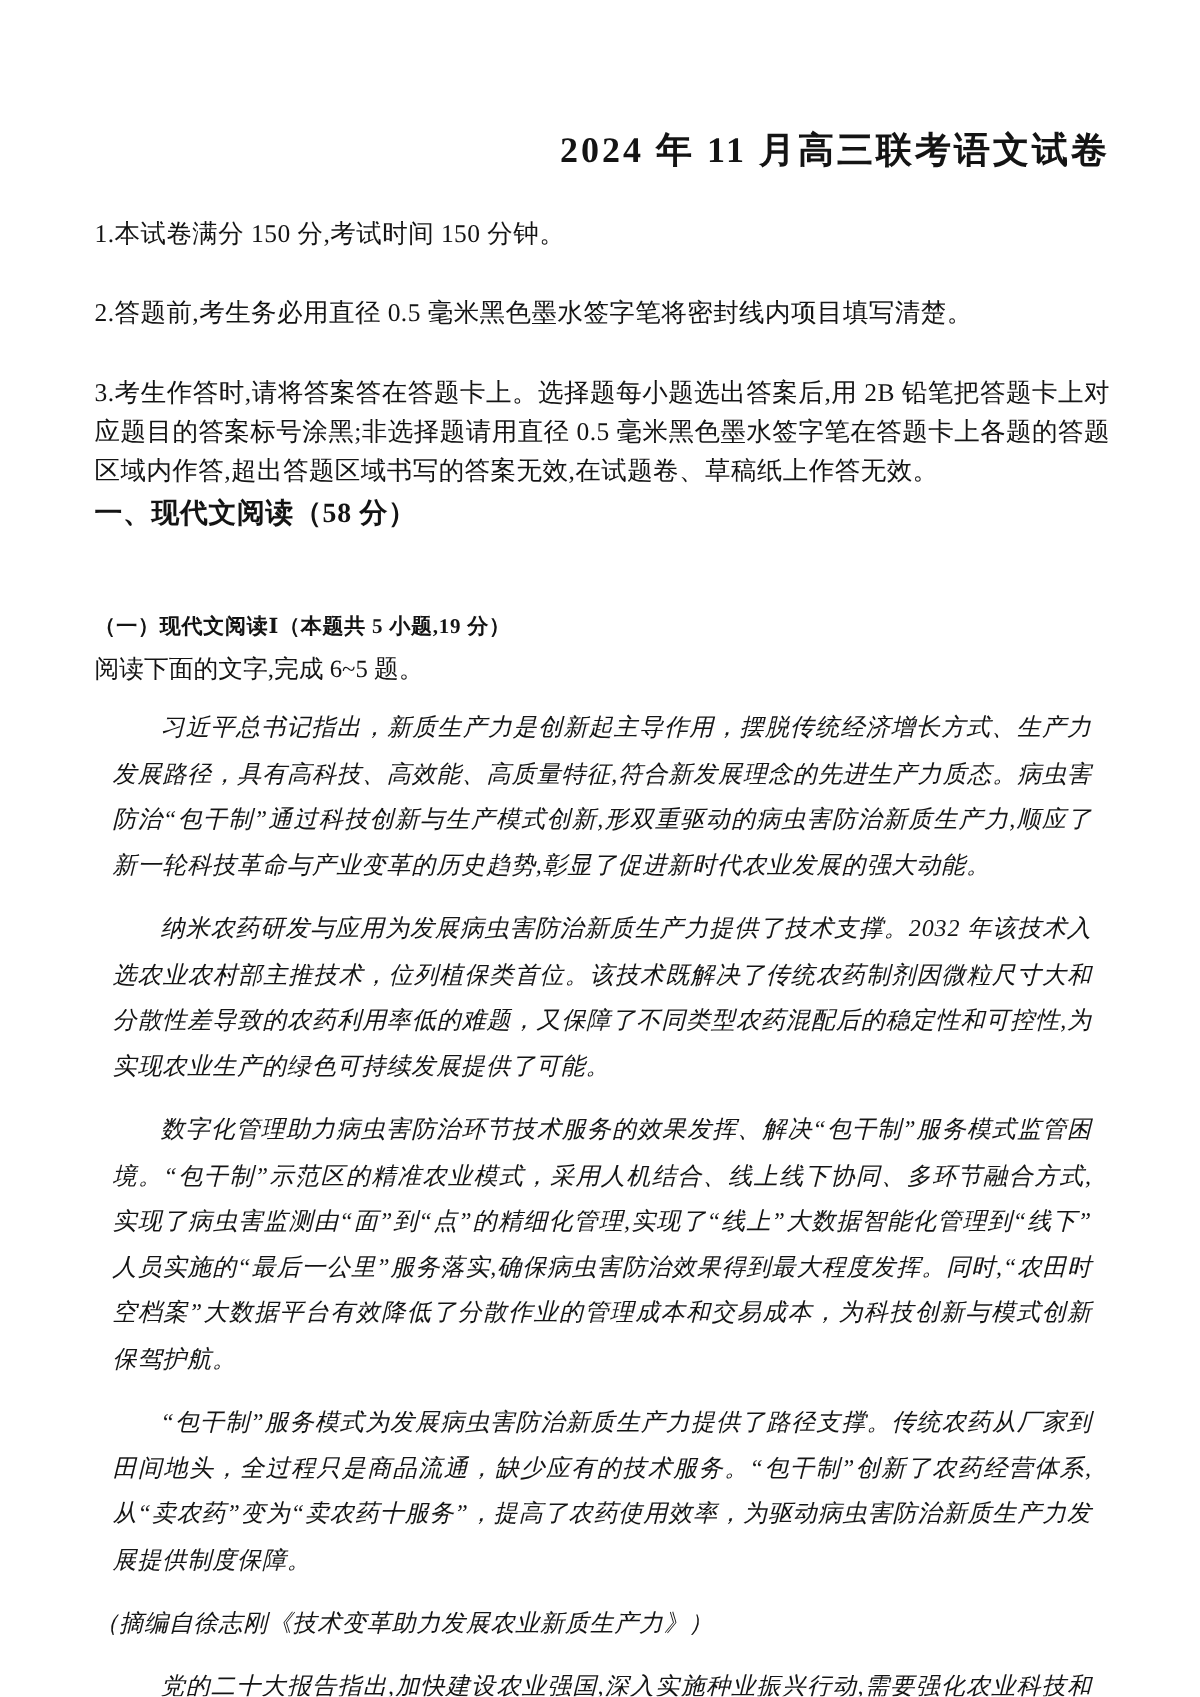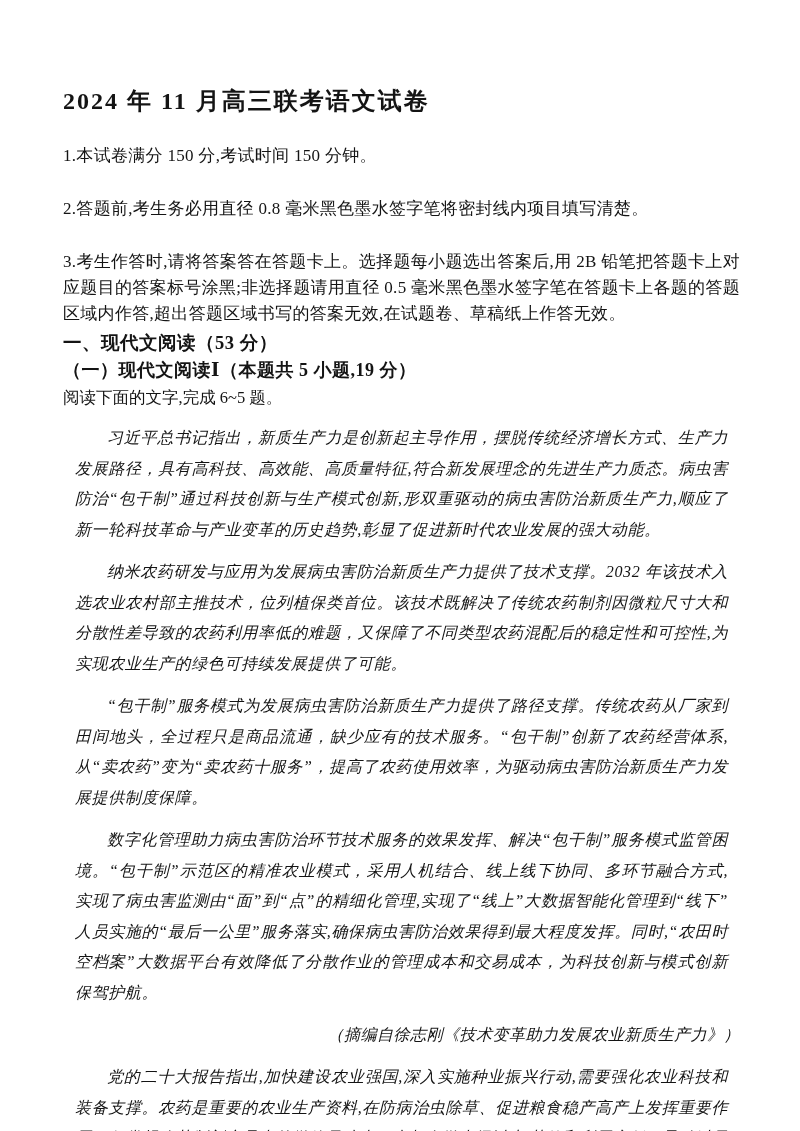--- a/index.html
+++ b/index.html
@@ -15,21 +15,21 @@
     background: #ffffff;
     color: #141414;
     font-family: "Liberation Serif", "DejaVu Serif", serif;
     box-sizing: border-box;
     padding: 86px 60px 0 63px;
     overflow: hidden;
   }
   .doc-title {
     font-size: 24px;
     font-weight: bold;
-    text-align: left;
+    text-align: right;
     letter-spacing: 2px;
     margin: 0 0 20px 0;
     line-height: 30px;
   }
   .notice-heading {
     font-size: 18px;
     font-weight: bold;
     line-height: 26px;
   }
   .notice-item {
@@ -40,24 +40,25 @@
     margin-top: 27px;
   }
   .section-heading {
     font-size: 18.5px;
     font-weight: bold;
     line-height: 27px;
     margin-top: 3px;
     letter-spacing: 0.5px;
   }
   .sub-heading {
-    font-size: 18px;
+    font-size: 14px;
     font-weight: bold;
     line-height: 27px;
     letter-spacing: 0.5px;
+    margin-top: 48px;
   }
   .instruction {
     font-size: 16.5px;
     line-height: 27px;
   }
   .material-label {
     font-size: 16px;
     font-style: italic;
     line-height: 29px;
     text-indent: 2em;
@@ -71,46 +72,46 @@
     line-height: 30.5px;
     text-indent: 2em;
     text-align: justify;
     letter-spacing: 0.6px;
   }
   .attribution {
     margin: 0;
     font-size: 16px;
     font-style: italic;
     line-height: 30px;
-    text-align: right;
+    text-align: left;
     letter-spacing: 0.5px;
   }
 </style>
 </head>
 <body>
 
 <div class="page">
 
   <h1 class="doc-title">2024 年 11 月高三联考语文试卷</h1>
 
   <div class="notice">
     <div class="notice-item">1.本试卷满分 150 分,考试时间 150 分钟。</div>
-    <div class="notice-item">2.答题前,考生务必用直径 0.8 毫米黑色墨水签字笔将密封线内项目填写清楚。</div>
+    <div class="notice-item">2.答题前,考生务必用直径 0.5 毫米黑色墨水签字笔将密封线内项目填写清楚。</div>
     <div class="notice-item">3.考生作答时,请将答案答在答题卡上。选择题每小题选出答案后,用 2B 铅笔把答题卡上对应题目的答案标号涂黑;非选择题请用直径 0.5 毫米黑色墨水签字笔在答题卡上各题的答题区域内作答,超出答题区域书写的答案无效,在试题卷、草稿纸上作答无效。</div>
   </div>
 
-  <div class="section-heading">一、现代文阅读（53 分）</div>
+  <div class="section-heading">一、现代文阅读（58 分）</div>
   <div class="sub-heading">（一）现代文阅读Ⅰ（本题共 5 小题,19 分）</div>
   <div class="instruction">阅读下面的文字,完成 6~5 题。</div>
 
   <div class="material">
     <p class="material-para">习近平总书记指出，新质生产力是创新起主导作用，摆脱传统经济增长方式、生产力发展路径，具有高科技、高效能、高质量特征,符合新发展理念的先进生产力质态。病虫害防治“包干制”通过科技创新与生产模式创新,形双重驱动的病虫害防治新质生产力,顺应了新一轮科技革命与产业变革的历史趋势,彰显了促进新时代农业发展的强大动能。</p>
     <p class="material-para">纳米农药研发与应用为发展病虫害防治新质生产力提供了技术支撑。2032 年该技术入选农业农村部主推技术，位列植保类首位。该技术既解决了传统农药制剂因微粒尺寸大和分散性差导致的农药利用率低的难题，又保障了不同类型农药混配后的稳定性和可控性,为实现农业生产的绿色可持续发展提供了可能。</p>
+    <p class="material-para">数字化管理助力病虫害防治环节技术服务的效果发挥、解决“包干制”服务模式监管困境。“包干制”示范区的精准农业模式，采用人机结合、线上线下协同、多环节融合方式,实现了病虫害监测由“面”到“点”的精细化管理,实现了“线上”大数据智能化管理到“线下”人员实施的“最后一公里”服务落实,确保病虫害防治效果得到最大程度发挥。同时,“农田时空档案”大数据平台有效降低了分散作业的管理成本和交易成本，为科技创新与模式创新保驾护航。</p>
     <p class="material-para">“包干制”服务模式为发展病虫害防治新质生产力提供了路径支撑。传统农药从厂家到田间地头，全过程只是商品流通，缺少应有的技术服务。“包干制”创新了农药经营体系,从“卖农药”变为“卖农药十服务”，提高了农药使用效率，为驱动病虫害防治新质生产力发展提供制度保障。</p>
-    <p class="material-para">数字化管理助力病虫害防治环节技术服务的效果发挥、解决“包干制”服务模式监管困境。“包干制”示范区的精准农业模式，采用人机结合、线上线下协同、多环节融合方式,实现了病虫害监测由“面”到“点”的精细化管理,实现了“线上”大数据智能化管理到“线下”人员实施的“最后一公里”服务落实,确保病虫害防治效果得到最大程度发挥。同时,“农田时空档案”大数据平台有效降低了分散作业的管理成本和交易成本，为科技创新与模式创新保驾护航。</p>
     <p class="attribution">（摘编自徐志刚《技术变革助力发展农业新质生产力》）</p>
   </div>
 
   <div class="material">
     <p class="material-para">党的二十大报告指出,加快建设农业强国,深入实施种业振兴行动,需要强化农业科技和装备支撑。农药是重要的农业生产资料,在防病治虫除草、促进粮食稳产高产上发挥重要作用。但常规农药制剂产品中的微粒尺寸大，大都在微米级以上,药效和利用率低，导致过量施用,由此带来环境污染。而纳米技术在农药制剂加工领域的应用，为农业病虫害绿色防控开辟了新路径。</p>
 
   </div>
 
 </div>
 

